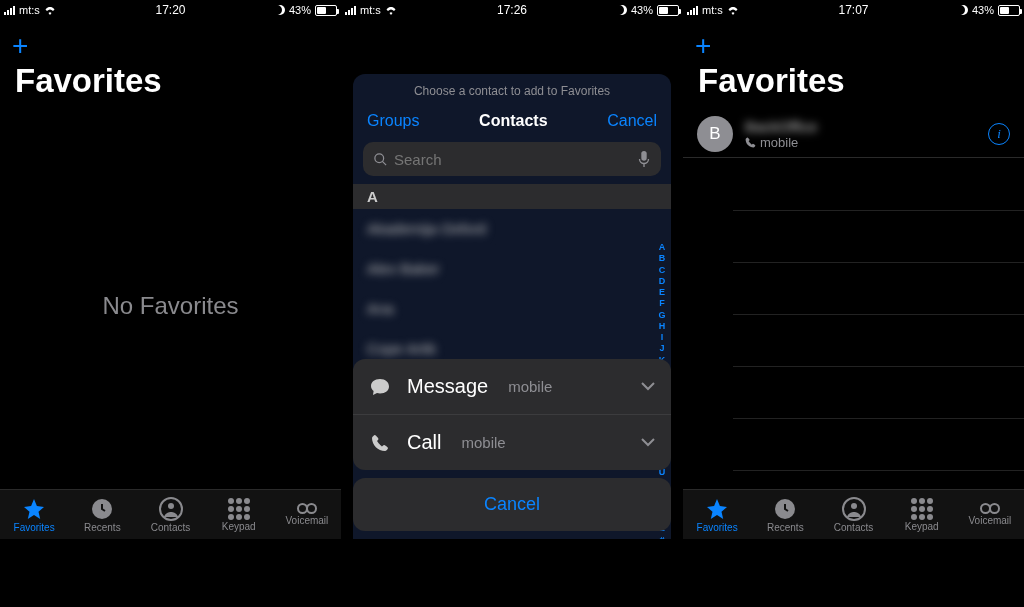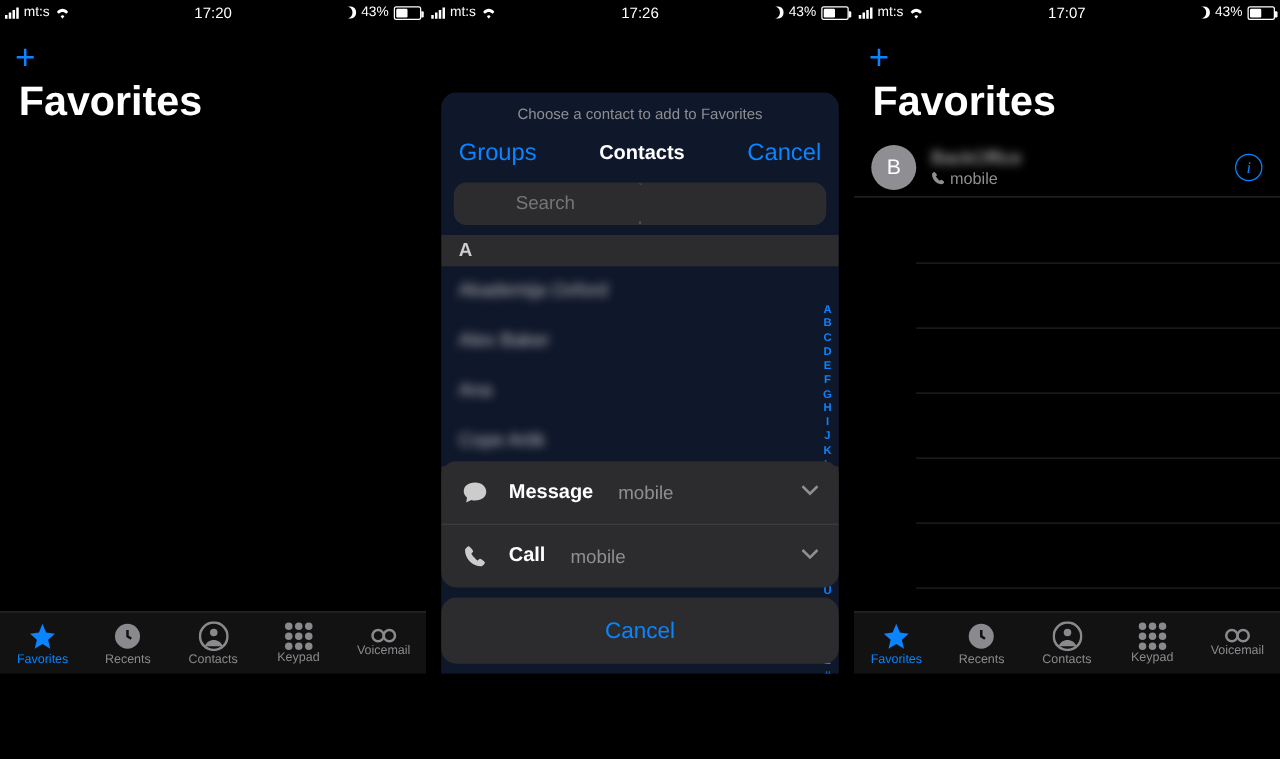--- a/index.html
+++ b/index.html
@@ -37,38 +37,38 @@
   .tab .keypad span { width:6px; height:6px; border-radius:50%; background:currentColor; }
   .tab .vm { display:flex; gap:0; }
   .tab .vm span { width:11px; height:11px; border:2px solid currentColor; border-radius:50%; }
   .tab .vm span:first-child{ margin-right:-2px; }
 
   
   .dim-bg { position:absolute; inset:0; background:#000; }
   .modal-picker { position:absolute; top:36px; left:12px; right:12px; bottom:0; background:#0f172a; border-radius:12px 12px 0 0; overflow:hidden;margin-top:38px; }
   .picker-header { text-align:center; font-size:12px; color:#8e8e93; padding:10px 8px 6px; }
   .picker-nav { display:flex; justify-content:space-between; align-items:center; padding:8px 14px; }
-  .picker-nav .nav-link { color:#0a84ff; font-size:19px; }
+  .picker-nav .nav-link { color:#0a84ff; font-size:16px; }
   .picker-nav .nav-title { color:#fff; font-size:16px; font-weight:600; }
-  .search-wrap { margin:4px 10px 8px; background:#2c2c2e; border-radius:10px; height:34px; display:flex; align-items:center; padding:0 10px; gap:6px; color:#8e8e93;flex-direction:column; }
+  .search-wrap { margin:4px 10px 8px; background:#2c2c2e; border-radius:10px; height:34px; display:flex; align-items:center; padding:0 10px; gap:6px; color:#8e8e93; }
   .search-wrap svg { width:15px; height:15px; }
   .search-wrap input { flex:1; background:transparent; border:none; outline:none; color:#fff; font-size:15px; }
   .search-wrap .mic { width:14px; height:18px; }
   .section-letter { background:#2c2c2e; color:#ccc; font-size:15px; font-weight:600; padding:4px 14px; }
   .contact-row { padding:11px 14px; color:#bbb; font-size:15px; filter: blur(4px); border-bottom:1px solid rgba(255,255,255,0.03); }
   .index-rail { position:absolute; right:2px; top:168px; bottom:90px; width:14px; display:flex; flex-direction:column; align-items:center; justify-content:space-between; color:#0a84ff; font-size:9px; font-weight:600; line-height:1.25; }
 
   
   .sheet-overlay { position:absolute; left:12px; right:12px; bottom:8px; }
   .sheet-card { background:#2c2c2e; border-radius:12px; overflow:hidden; margin-bottom:8px; }
   .sheet-title { text-align:center; color:#8e8e93; font-size:12px; padding:12px; border-bottom:1px solid rgba(255,255,255,0.08); }
   .sheet-row { display:flex; align-items:center; padding:16px 16px; gap:16px; border-bottom:1px solid rgba(255,255,255,0.08); }
   .sheet-row:last-child { border-bottom:none; }
   .sheet-row .ic { width:22px; display:flex; justify-content:center; color:#aaa; }
-  .sheet-row .label { font-size:16px; color:#fff;font-weight:bold; }
+  .sheet-row .label { font-size:20px; color:#fff; }
   .sheet-row .sub { font-size:15px; color:#8e8e93; margin-left:4px; }
   .sheet-row .chev { margin-left:auto; color:#8e8e93; }
   .sheet-cancel { background:#2c2c2e; border-radius:12px; text-align:center; padding:16px; color:#0a84ff; font-size:18px; font-weight:500; }
 
   
   .fav-item { position:absolute; top:110px; left:0; right:0; height:48px; display:flex; align-items:center; padding:0 14px; gap:12px; border-bottom:1px solid #2a2a2a; }
   .avatar { width:36px; height:36px; border-radius:50%; background:#8e8e93; display:flex; align-items:center; justify-content:center; font-size:17px; color:#fff; }
   .fav-text { display:flex; flex-direction:column; }
   .fav-name { font-size:15px; color:#ccc; filter:blur(4px); }
   .fav-sub { font-size:13px; color:#8e8e93; display:flex; align-items:center; gap:4px; }
@@ -99,20 +99,21 @@
         <span class="moon"></span>
         <span>43%</span>
         <span class="battery">
             <span class="lvl"></span>
           </span>
       </div>
     </div>
 
     <div class="plus-btn">+</div>
     <div class="fav-title">Favorites</div>
+    <div class="no-fav">No Favorites</div>
 
     <div class="tabbar">
       <div class="tab active">
         <svg viewBox="0 0 24 24">
             <path fill="currentColor" d="M12 2l2.9 6.9L22 10l-5.5 4.7L18.2 22 12 18.1 5.8 22l1.7-7.3L2 10l7.1-1.1L12 2z"></path>
           </svg>
         <span>Favorites</span>
       </div>
       <div class="tab">
         <svg viewBox="0 0 24 24">

